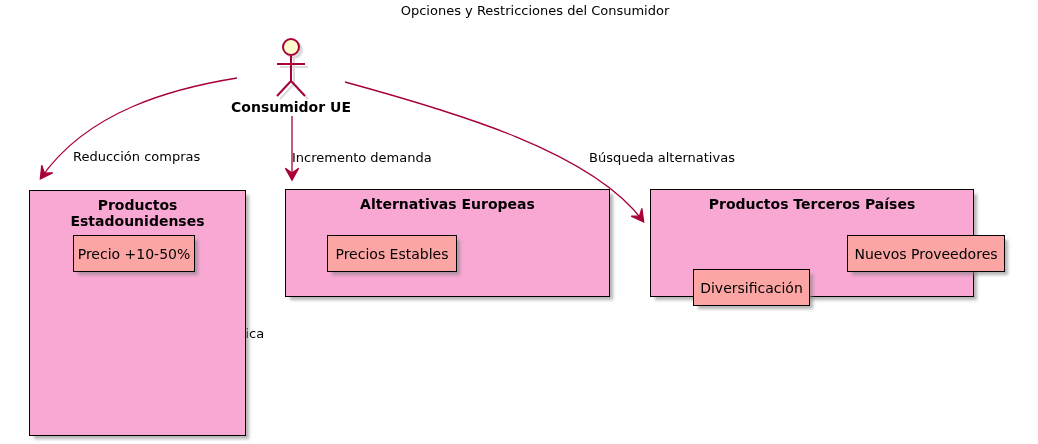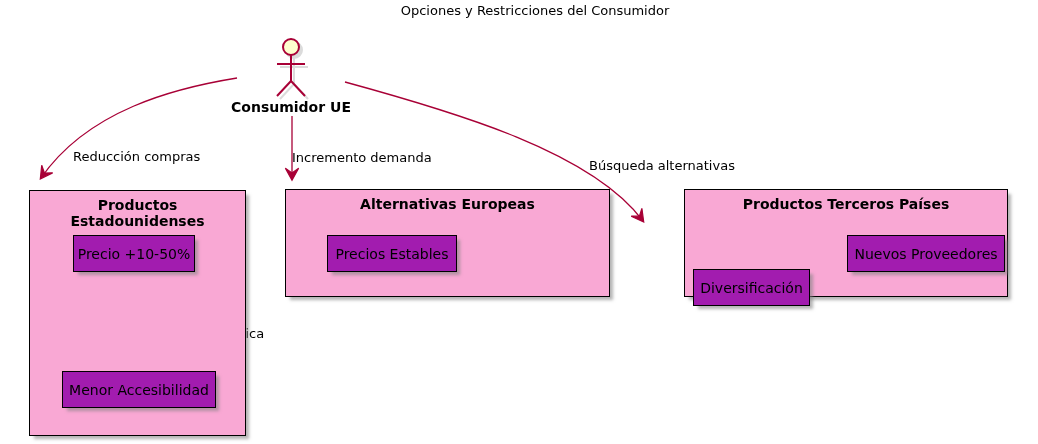--- a/index.html
+++ b/index.html
@@ -34,21 +34,21 @@
   }
   .pkg-title {
     width: 100%;
     text-align: center;
     font-weight: bold;
     font-size: 14px;
     padding-top: 6px;
   }
   .node {
     position: absolute;
-    background: #a21caf;
+    background: #fca5a5;
     border: 1.5px solid #000000;
     box-shadow: 4px 4px 3px -1px rgba(130,130,130,0.6);
     box-sizing: border-box;
     display: flex;
     align-items: center;
     justify-content: center;
     font-size: 14px;
     white-space: nowrap;
   }
   .edge-label {
@@ -106,33 +106,32 @@
       <path d="M 292 116 L 292 179" marker-end="url(#ah)"></path>
       <path d="M 345 82 C 455 112, 592 152, 643 221" marker-end="url(#ah)"></path>
       <path d="M 136 276 C 133 308, 136 336, 139 359" marker-end="url(#ah)"></path>
     </g>
   </svg>
 
   <div id="actor-label" class="abs">Consumidor UE</div>
 
   <div class="edge-label" style="left:73px; top:149px;">Reducción compras</div>
   <div class="edge-label" style="left:292px; top:150px;">Incremento demanda</div>
-  <div class="edge-label" style="left:589px; top:158px;">Búsqueda alternativas</div>
+  <div class="edge-label" style="left:589px; top:150px;">Búsqueda alternativas</div>
   <div class="edge-label" style="left:141px; top:326px;">Barrera económica</div>
 
   <div class="pkg" style="left:29px; top:190px; width:217px; height:246px;">
     <div class="pkg-title">Productos Estadounidenses</div>
   </div>
   <div class="node" style="left:73px; top:235px; width:122px; height:37px;">Precio +10-50%</div>
-  <div class="node" style="left:62px; top:371px; width:154px; height:37px;">Menor Accesibilidad</div>
 
   <div class="pkg" style="left:285px; top:189px; width:325px; height:108px;">
     <div class="pkg-title">Alternativas Europeas</div>
   </div>
   <div class="node" style="left:327px; top:235px; width:130px; height:37px;">Precios Estables</div>
 
-  <div class="pkg" style="left:684px; top:189px; width:324px; height:108px;">
+  <div class="pkg" style="left:650px; top:189px; width:324px; height:108px;">
     <div class="pkg-title">Productos Terceros Países</div>
   </div>
   <div class="node" style="left:693px; top:235px; width:117px; height:37px;margin-top:34px;">Diversificación</div>
   <div class="node" style="left:847px; top:235px; width:158px; height:37px;">Nuevos Proveedores</div>
 
 </div>
 
 </body></html>

